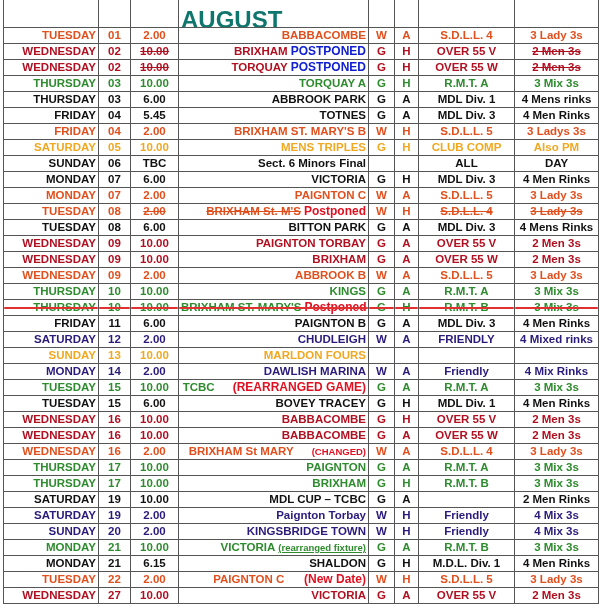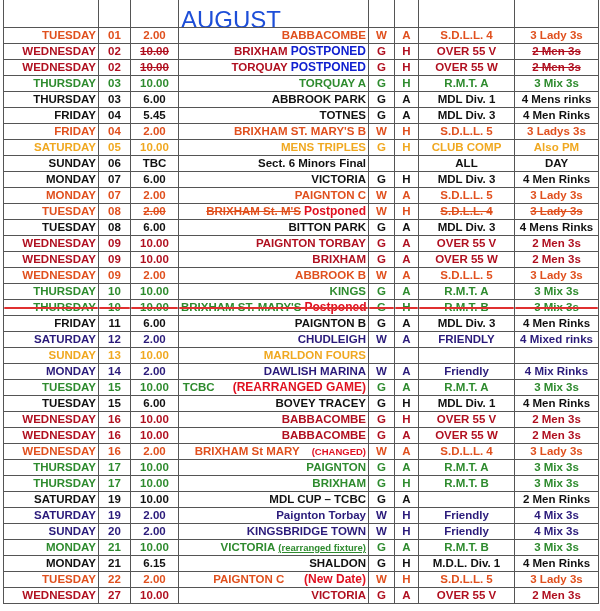--- a/index.html
+++ b/index.html
@@ -7,21 +7,21 @@
   table.fixtures {
     position:absolute; left:3px; top:-2px;
     border-collapse:collapse; table-layout:fixed; width:595px;
     font-weight:bold; font-size:11.5px;
   }
   table.fixtures td {
     border:1px solid #555; height:15px; padding:0 2px; white-space:nowrap; overflow:hidden;
     line-height:15px; position:relative;
   }
   tr.header td { height:28px; border-top:1px solid #555; }
-  td.title { font-size:24px; font-weight:normal; color:#1d4ed8; text-align:left; padding-left:6px; vertical-align:bottom; line-height:26px; }
+  td.title { font-size:24px; font-weight:bold; color:#0f766e; text-align:left; padding-left:6px; vertical-align:bottom; line-height:26px; }
   td.day { text-align:right; padding-left:4px; }
   td.date, td.time, td.ven, td.ha, td.comp, td.team { text-align:center; }
   td.opp { text-align:right; padding-left:4px; }
   .strike { text-decoration:line-through; }
   .note { font-size:12px; }
   .note-small { font-size:9.5px; }
   .redline {
     position:absolute; left:0; right:0; top:7px; height:2px; background:#e03030; border-radius:1px;
   }
 </style>
@@ -307,21 +307,21 @@
     <td class="opp"><span>BABBACOMBE</span><span></span></td>
     <td class="ven">G</td>
     <td class="ha">A</td>
     <td class="comp">OVER 55 W</td>
     <td class="team">2 Men 3s</td>
   </tr>
       <tr style="color: rgb(224, 80, 30);">
     <td class="day">WEDNESDAY</td>
     <td class="date">16</td>
     <td class="time">2.00</td>
-    <td class="opp"><span>BRIXHAM St MARY</span><span class="note-small" style="color: rgb(224, 16, 32); margin-left: 12px; white-space: pre;">(CHANGED)</span></td>
+    <td class="opp"><span>BRIXHAM St MARY</span><span class="note-small" style="color: rgb(224, 16, 32); margin-left: 18px; white-space: pre;">(CHANGED)</span></td>
     <td class="ven">W</td>
     <td class="ha">A</td>
     <td class="comp">S.D.L.L. 4</td>
     <td class="team">3 Lady 3s</td>
   </tr>
       <tr style="color: rgb(46, 139, 46);">
     <td class="day">THURSDAY</td>
     <td class="date">17</td>
     <td class="time">10.00</td>
     <td class="opp"><span>PAIGNTON</span><span></span></td>

